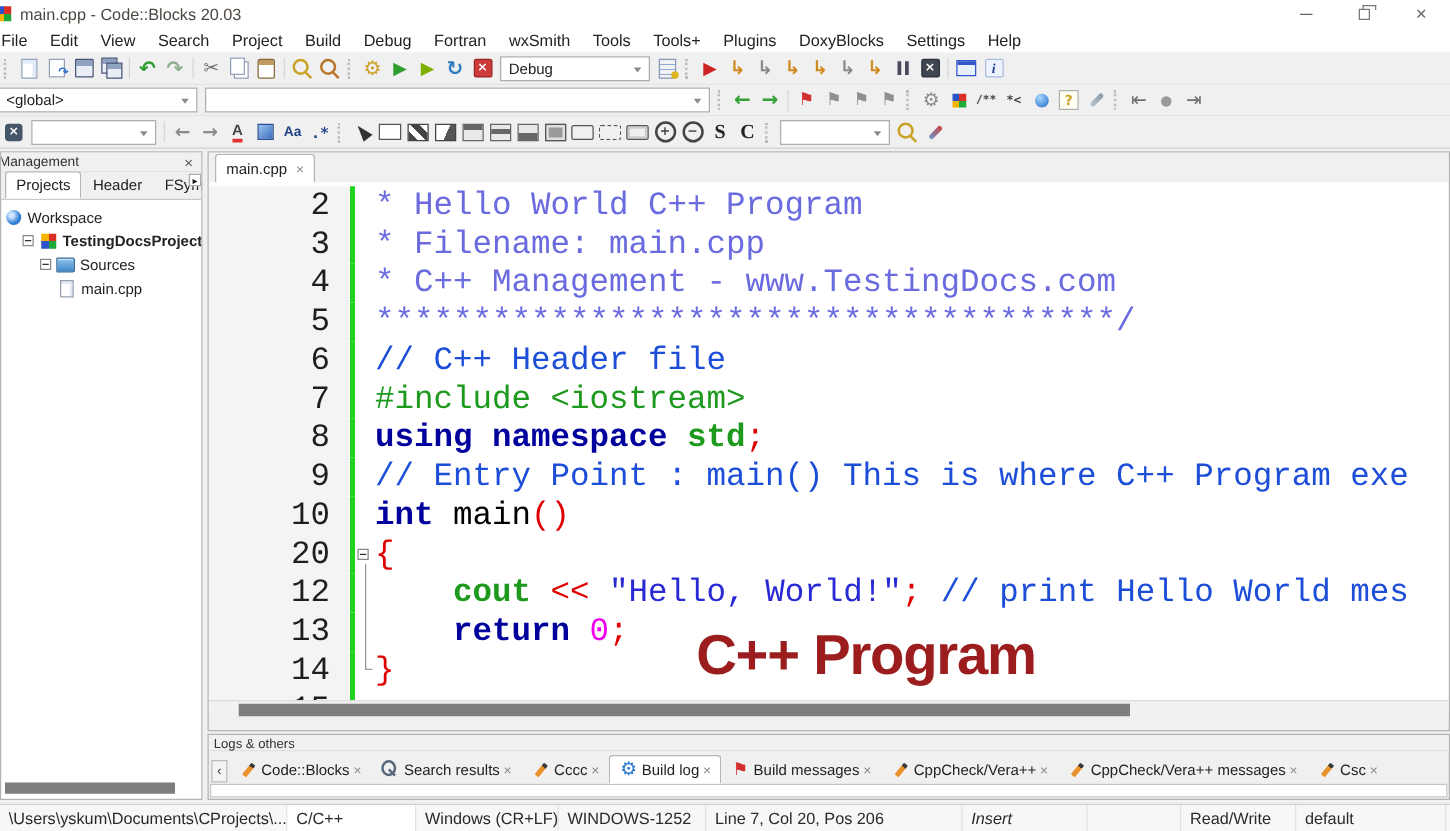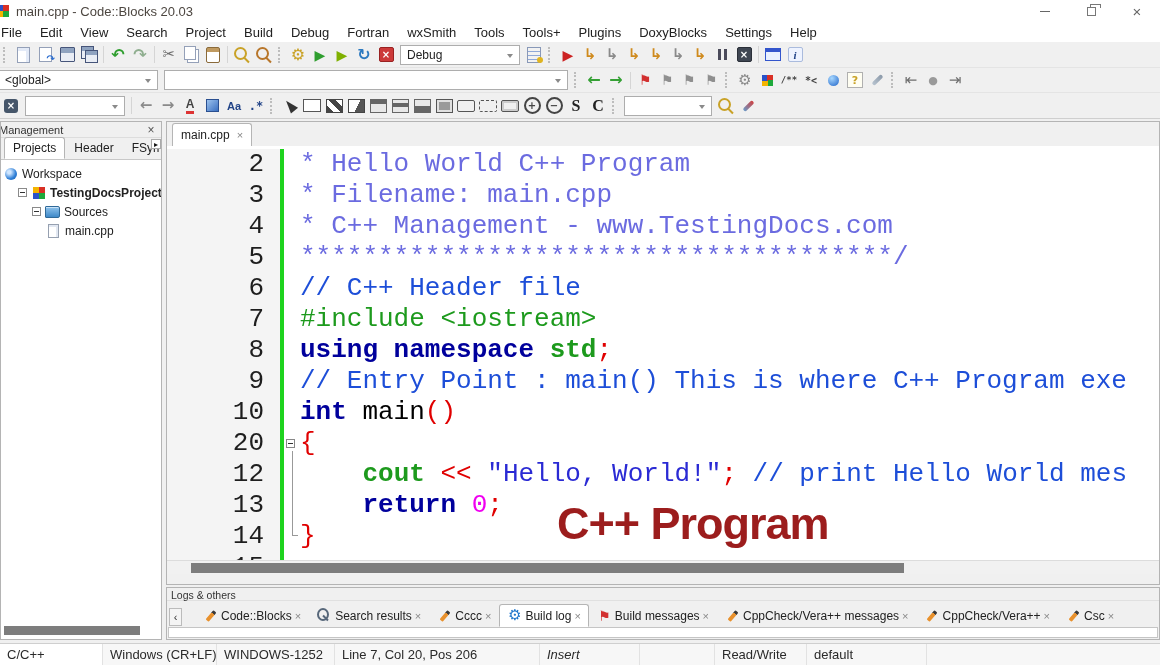--- a/index.html
+++ b/index.html
@@ -189,21 +189,21 @@
   .tok-str{color:#2a2ad4}.tok-num{color:#f000f0}.tok-op{color:#e00000}.tok-plain{color:#000}
   .fold-guide{position:absolute;left:125px;top:329px;width:6px;height:85px;border-left:1px solid #999;border-bottom:1px solid #999}
   .edit-hscroll{position:absolute;left:0;top:438px;width:992px;height:14px;background:#f1f1f1;border-top:1px solid #dcdcdc}
   .edit-hscroll .thumb{position:absolute;left:24px;top:2px;width:713px;height:10px;background:#7d7d7d}
   .watermark{position:absolute;left:390px;top:376px;font-size:45px;font-weight:600;color:#9c1d1d;letter-spacing:-1px;
     text-shadow:-2px -2px 0 #fff,2px -2px 0 #fff,-2px 2px 0 #fff,2px 2px 0 #fff,0 0 4px #fff;z-index:5;white-space:nowrap}
 
   
   .logs{position:absolute;left:166px;top:587px;width:994px;height:53px;background:#f0f0f0;border:1px solid #b4b4b4;overflow:hidden}
   .logs-header{height:13px;font-size:10.5px;color:#333;padding:1px 4px;background:#f0f0f0;border-bottom:1px solid #e0e0e0}
-  .logs-tabrow{height:26px;display:flex;align-items:flex-end;padding-left:2px;gap:13px}
+  .logs-tabrow{height:26px;display:flex;align-items:flex-end;padding-left:2px;gap:1px}
   .logs-scroll{width:13px;height:18px;background:#f4f4f4;border:1px solid #bbb;display:flex;align-items:center;
     justify-content:center;margin-bottom:1px;flex:none}
   .logs-scroll::before{content:"‹";font-size:11px;color:#333}
   .log-tab{display:flex;align-items:center;gap:3px;font-size:12px;padding:3px 7px;white-space:nowrap;
     border:1px solid transparent;color:#222;flex:none}
   .log-tab.active{background:#fff;border-color:#b5b5b5;border-bottom-color:#fff;border-radius:3px 3px 0 0}
   .log-tab .icon{width:15px;height:15px}
   .log-tab .tab-close::before{font-size:11px}
   .logs-content{height:11px;background:#fff;border:1px solid #c5c5c5;margin:0 1px}
 
@@ -557,39 +557,40 @@
             <span>Build log</span>
             <span class="tab-close"></span>
           </span>
           <span class="log-tab">
             <span class="icon ic-flag-red"></span>
             <span>Build messages</span>
             <span class="tab-close"></span>
           </span>
           <span class="log-tab">
             <span class="icon ic-pencil-orange"></span>
-            <span>CppCheck/Vera++ messages</span>
+            <span>CppCheck/Vera++</span>
             <span class="tab-close"></span>
           </span>
           <span class="log-tab">
             <span class="icon ic-pencil-orange"></span>
-            <span>CppCheck/Vera++</span>
+            <span>CppCheck/Vera++ messages</span>
             <span class="tab-close"></span>
           </span>
           <span class="log-tab">
             <span class="icon ic-pencil-orange"></span>
             <span>Csc</span>
             <span class="tab-close"></span>
           </span>
         </span>
     </div>
     <div class="logs-content"></div>
   </div>
 
   <div class="statusbar">
+      <span class="scell" style="width: 230px;">\Users\yskum\Documents\CProjects\...</span>
       <span class="scell white" style="width: 103px;">C/C++</span>
       <span class="scell" style="width: 114px;">Windows (CR+LF)</span>
       <span class="scell" style="width: 118px;">WINDOWS-1252</span>
       <span class="scell" style="width: 205px;">Line 7, Col 20, Pos 206</span>
       <span class="scell" style="width: 100px; font-style: italic;">Insert</span>
       <span class="scell" style="width: 75px;"></span>
       <span class="scell" style="width: 92px;">Read/Write</span>
       <span class="scell" style="width: 120px;">default</span>
       <span class="scell flag-cell"></span>
     </div>

